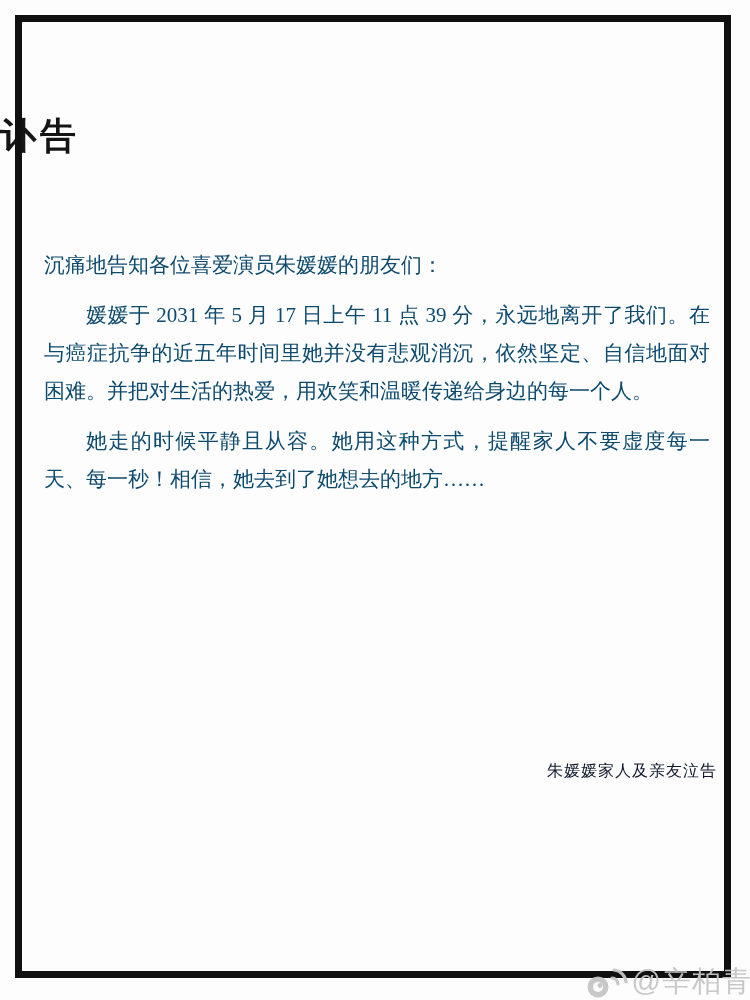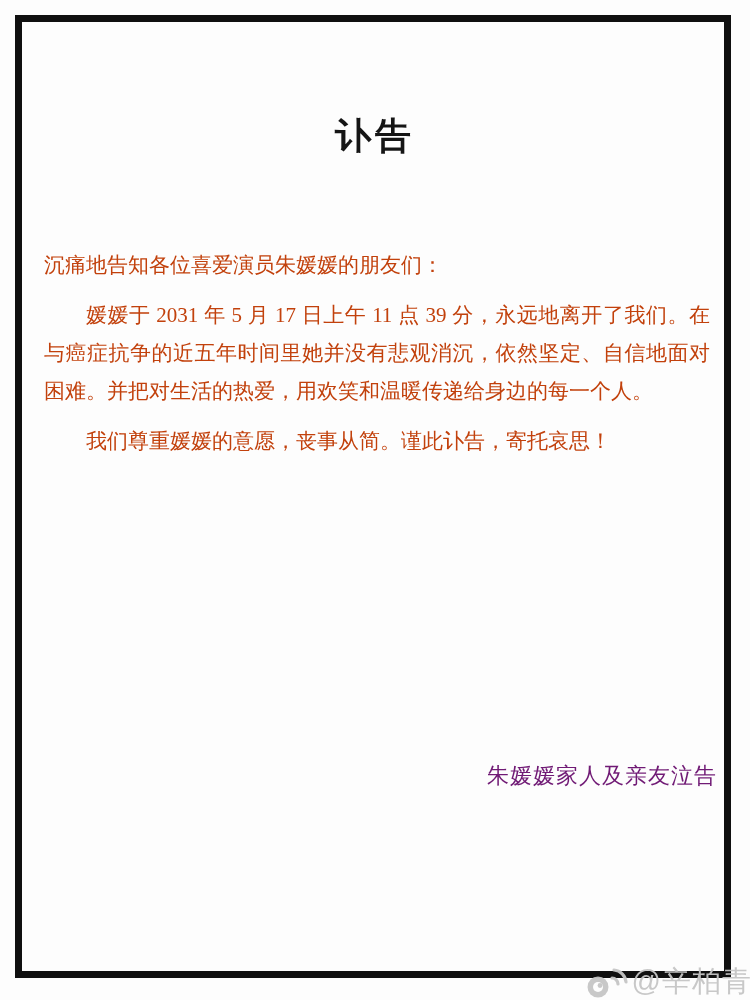--- a/index.html
+++ b/index.html
@@ -24,53 +24,53 @@
     box-sizing: border-box;
     border: 7px solid #101010;
     background: #fdfdfd;
   }
   .doc-title {
     position: absolute;
     top: 112px;
     left: 0;
     width: 750px;
     margin: 0;
-    text-align: center;
+    text-align: left;
     font-family: "Liberation Sans", "DejaVu Sans", sans-serif;
     font-size: 36px;
     font-weight: 700;
     letter-spacing: 4px;
     color: #151515;
   }
   .doc-body {
     position: absolute;
     top: 246px;
     left: 44px;
     width: 666px;
     font-size: 21px;
     line-height: 38px;
     text-align: justify;
-    color: #c2410c;
+    color: #0c4a6e;
   }
   .doc-body p {
     margin: 0 0 12px 0;
   }
   .doc-body p.salutation {
     text-indent: 0;
   }
   .doc-body p.para {
     text-indent: 2em;
   }
   .signature {
     position: absolute;
     top: 761px;
     right: 33px;
-    font-size: 22px;
+    font-size: 16px;
     letter-spacing: 1px;
-    color: #701a75;
+    color: #0f172a;
   }
   .watermark {
     position: absolute;
     right: -2px;
     bottom: 1px;
     display: flex;
     align-items: center;
     gap: 4px;
     color: #c6c6c6;
     opacity: 0.95;
@@ -91,21 +91,21 @@
 
 <div class="screen">
 
   <div class="frame"></div>
 
   <h1 class="doc-title">讣告</h1>
 
   <div class="doc-body">
     <p class="salutation">沉痛地告知各位喜爱演员朱媛媛的朋友们：</p>
     <p class="para">媛媛于 2031 年 5 月 17 日上午 11 点 39 分，永远地离开了我们。在与癌症抗争的近五年时间里她并没有悲观消沉，依然坚定、自信地面对困难。并把对生活的热爱，用欢笑和温暖传递给身边的每一个人。</p>
-    <p class="para">我们尊重媛媛的意愿，丧事从简。谨此讣告，寄托哀思！</p>
+    <p class="para">她走的时候平静且从容。她用这种方式，提醒家人不要虚度每一天、每一秒！相信，她去到了她想去的地方……</p>
   </div>
 
   <div class="signature">朱媛媛家人及亲友泣告</div>
 
   <div class="watermark">
     <span>
       <svg width="44" height="36" viewBox="0 0 44 36" fill="none" xmlns="http://www.w3.org/2000/svg">
         <circle cx="14" cy="24" r="10.5" fill="currentColor"></circle>
         <circle cx="14" cy="24" r="5" fill="#fdfdfd"></circle>
         <circle cx="16" cy="22.5" r="2.4" fill="currentColor"></circle>

